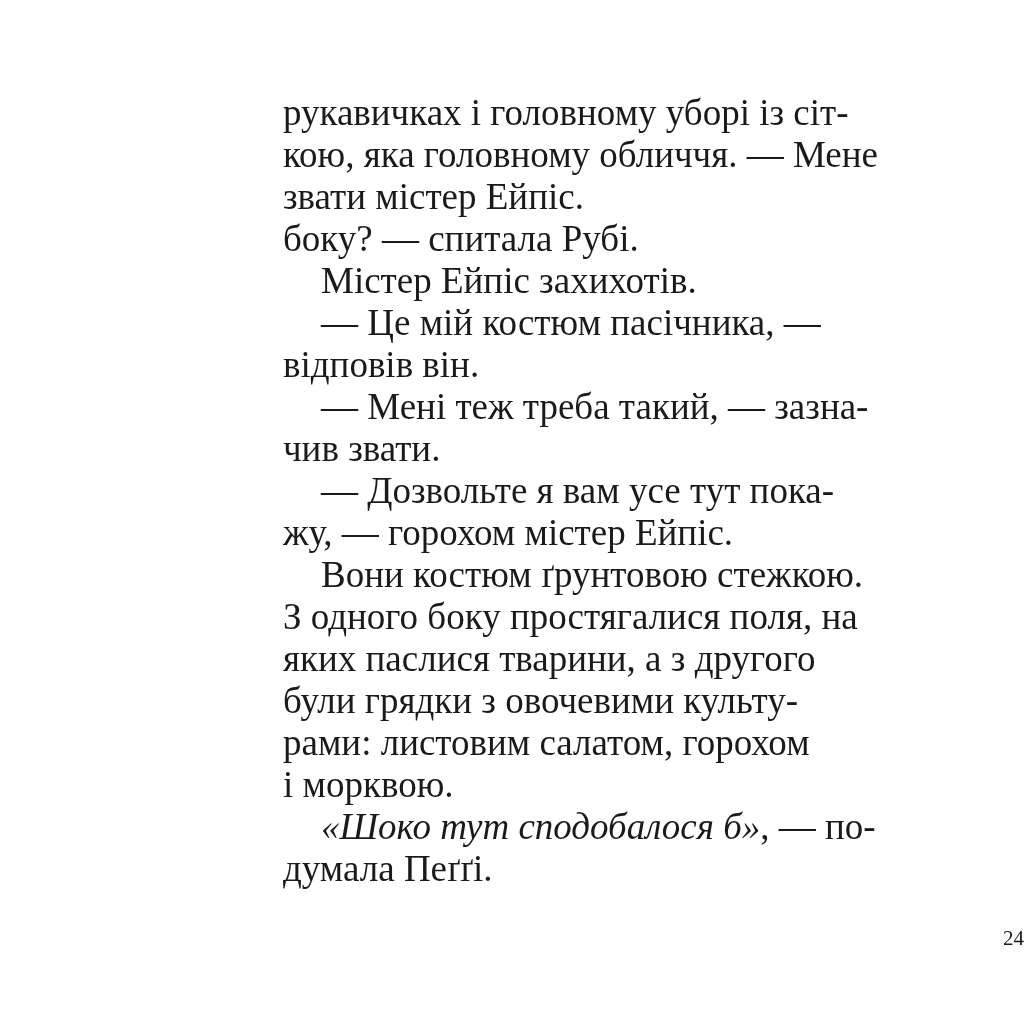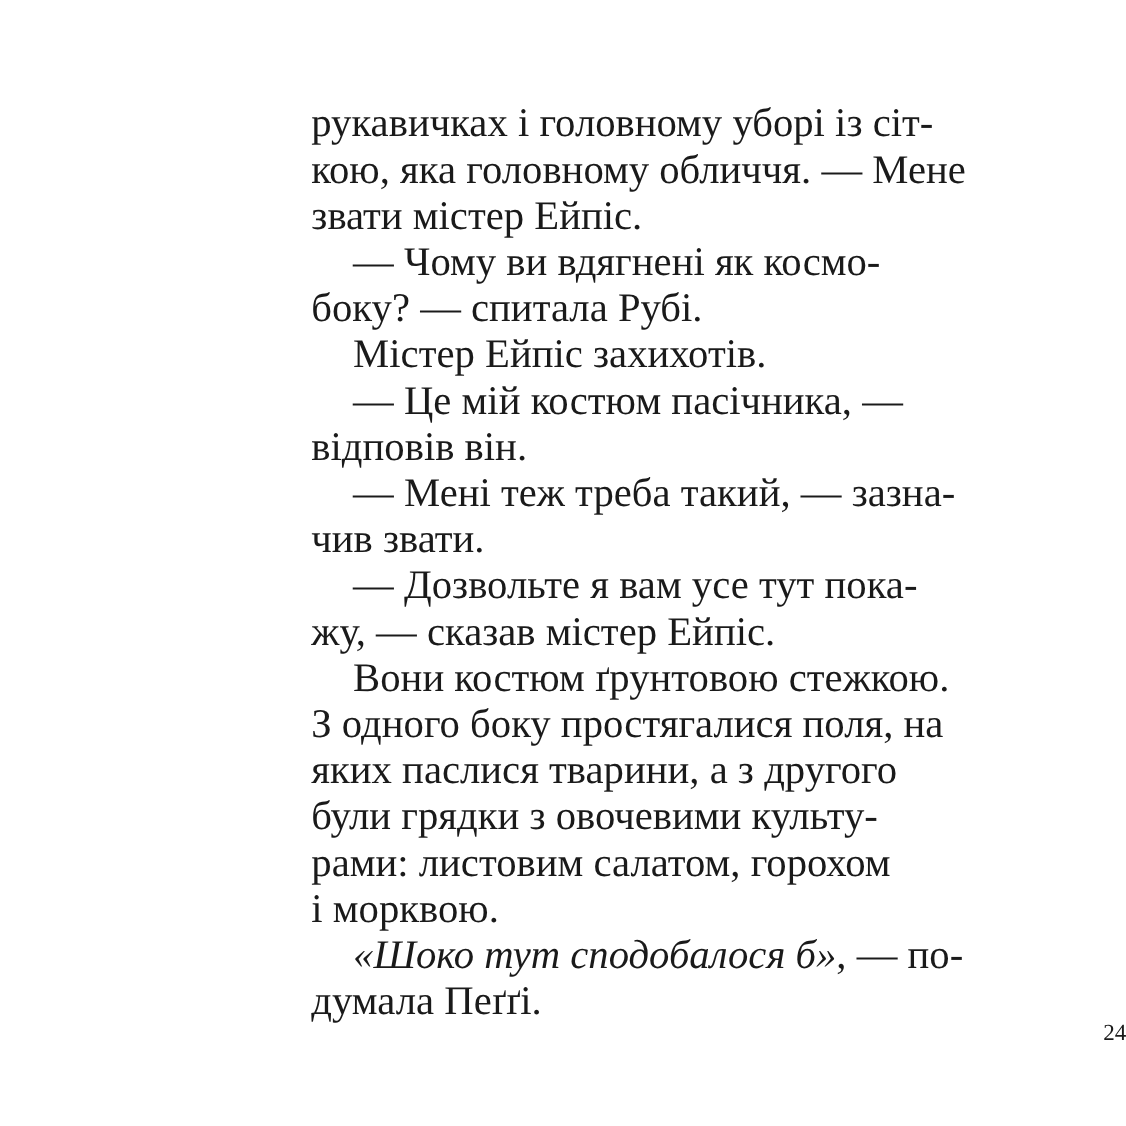--- a/index.html
+++ b/index.html
@@ -60,29 +60,28 @@
     }
   </style>
 </head>
 <body>
 
 <div class="page">
   <div class="text-column">
     <span class="line">рукавичках і головному уборі із сіт-</span>
     <span class="line">кою, яка головному обличчя. — Мене</span>
     <span class="line last">звати містер Ейпіс.</span>
-    <span class="line indent">— Чому ви вдягнені як космо-</span>
     <span class="line last">боку? — спитала Рубі.</span>
     <span class="line indent last">Містер Ейпіс захихотів.</span>
     <span class="line indent">— Це мій костюм пасічника, —</span>
     <span class="line last">відповів він.</span>
     <span class="line indent">— Мені теж треба такий, — зазна-</span>
     <span class="line last">чив звати.</span>
     <span class="line indent">— Дозвольте я вам усе тут пока-</span>
-    <span class="line last">жу, — сказав містер Ейпіс.</span>
+    <span class="line last">жу, — горохом містер Ейпіс.</span>
     <span class="line indent">Вони костюм ґрунтовою стежкою.</span>
     <span class="line">З одного боку простягалися поля, на</span>
     <span class="line">яких паслися тварини, а з другого</span>
     <span class="line">були грядки з овочевими культу-</span>
     <span class="line">рами: листовим салатом, горохом</span>
     <span class="line last">і морквою.</span>
     <span class="line indent"><span class="seg-italic">«Шоко тут сподобалося б»</span><span>, — по-</span></span>
     <span class="line last">думала Пеґґі.</span>
   </div>
 

